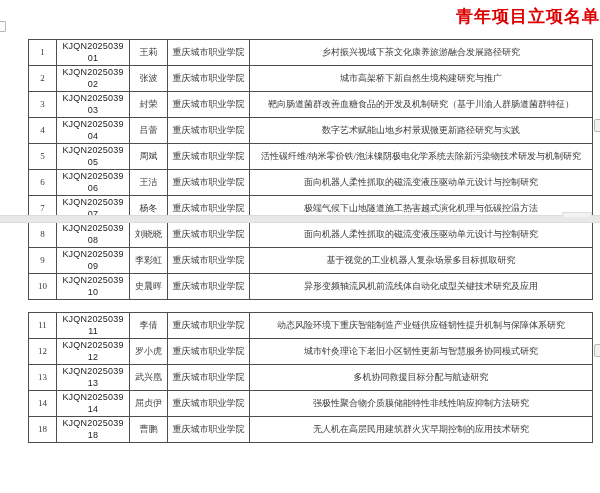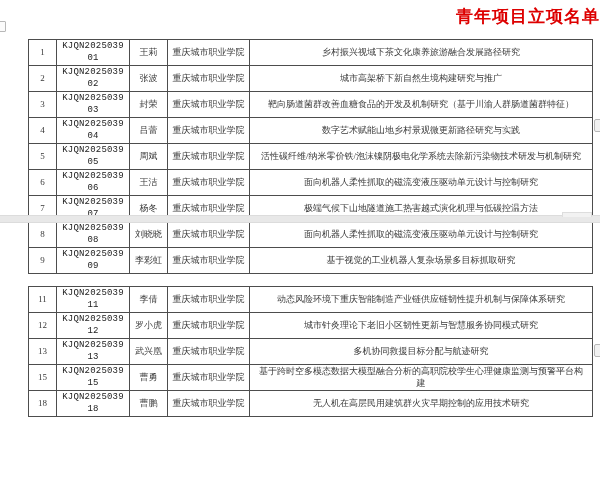--- a/index.html
+++ b/index.html
@@ -28,21 +28,21 @@
     font-size:9px;
     line-height:11.5px;
     padding:1px 3px;
     text-align:center;
     vertical-align:middle;
     height:13px;
     overflow:hidden;
     word-break:break-all;
   }
   td.c-no{text-align:center;}
-  td.c-code{font-family:Liberation Mono, monospace;letter-spacing:.2px;color:#222;}
+  td.c-code{font-family:Liberation Sans, sans-serif;letter-spacing:.2px;color:#222;}
   td.c-title{padding:1px 6px;}
   .page-break{
     position:absolute;left:0;width:600px;height:8px;
     background:#e8e8e8;
     border-top:1px solid #dcdcdc;border-bottom:1px solid #dcdcdc;
     box-sizing:border-box;
   }
   .page-break-handle{
     position:absolute;right:8px;top:-4px;width:28px;height:4px;
     background:#f2f2f2;border:1px solid #dddddd;border-bottom:none;
@@ -138,20 +138,27 @@
       </tr>
 
       <tr>
         <td class="c-no">9</td>
         <td class="c-code">KJQN202503909</td>
         <td class="c-name">李彩虹</td>
         <td class="c-org">重庆城市职业学院</td>
         <td class="c-title">基于视觉的工业机器人复杂场景多目标抓取研究</td>
       </tr>
 
+      <tr>
+        <td class="c-no">10</td>
+        <td class="c-code">KJQN202503910</td>
+        <td class="c-name">史晨晖</td>
+        <td class="c-org">重庆城市职业学院</td>
+        <td class="c-title">异形变频轴流风机前流线体自动化成型关键技术研究及应用</td>
+      </tr>
     </tbody>
 </table>
 
 <div class="page-break" style="top:215px;">
   <div class="page-break-handle"></div>
 </div>
 
 <div class="table2-wrap">
 <table class="roster-table">
   <colgroup>
@@ -180,28 +187,28 @@
       </tr>
 
       <tr>
         <td class="c-no">13</td>
         <td class="c-code">KJQN202503913</td>
         <td class="c-name">武兴凰</td>
         <td class="c-org">重庆城市职业学院</td>
         <td class="c-title">多机协同救援目标分配与航迹研究</td>
       </tr>
 
-
-      <tr>
-        <td class="c-no">15</td>
-        <td class="c-code">KJQN202503915</td>
-        <td class="c-name">曹勇</td>
-        <td class="c-org">重庆城市职业学院</td>
-        <td class="c-title">基于跨时空多模态数据大模型融合分析的高职院校学生心理健康监测与预警平台构建</td>
-      </tr>
+      <tr>
+        <td class="c-no">14</td>
+        <td class="c-code">KJQN202503914</td>
+        <td class="c-name">屈贞伊</td>
+        <td class="c-org">重庆城市职业学院</td>
+        <td class="c-title">强极性聚合物介质膜储能特性非线性响应抑制方法研究</td>
+      </tr>
+
 
 
 
       <tr>
         <td class="c-no">18</td>
         <td class="c-code">KJQN202503918</td>
         <td class="c-name">曹鹏</td>
         <td class="c-org">重庆城市职业学院</td>
         <td class="c-title">无人机在高层民用建筑群火灾早期控制的应用技术研究</td>
       </tr>

